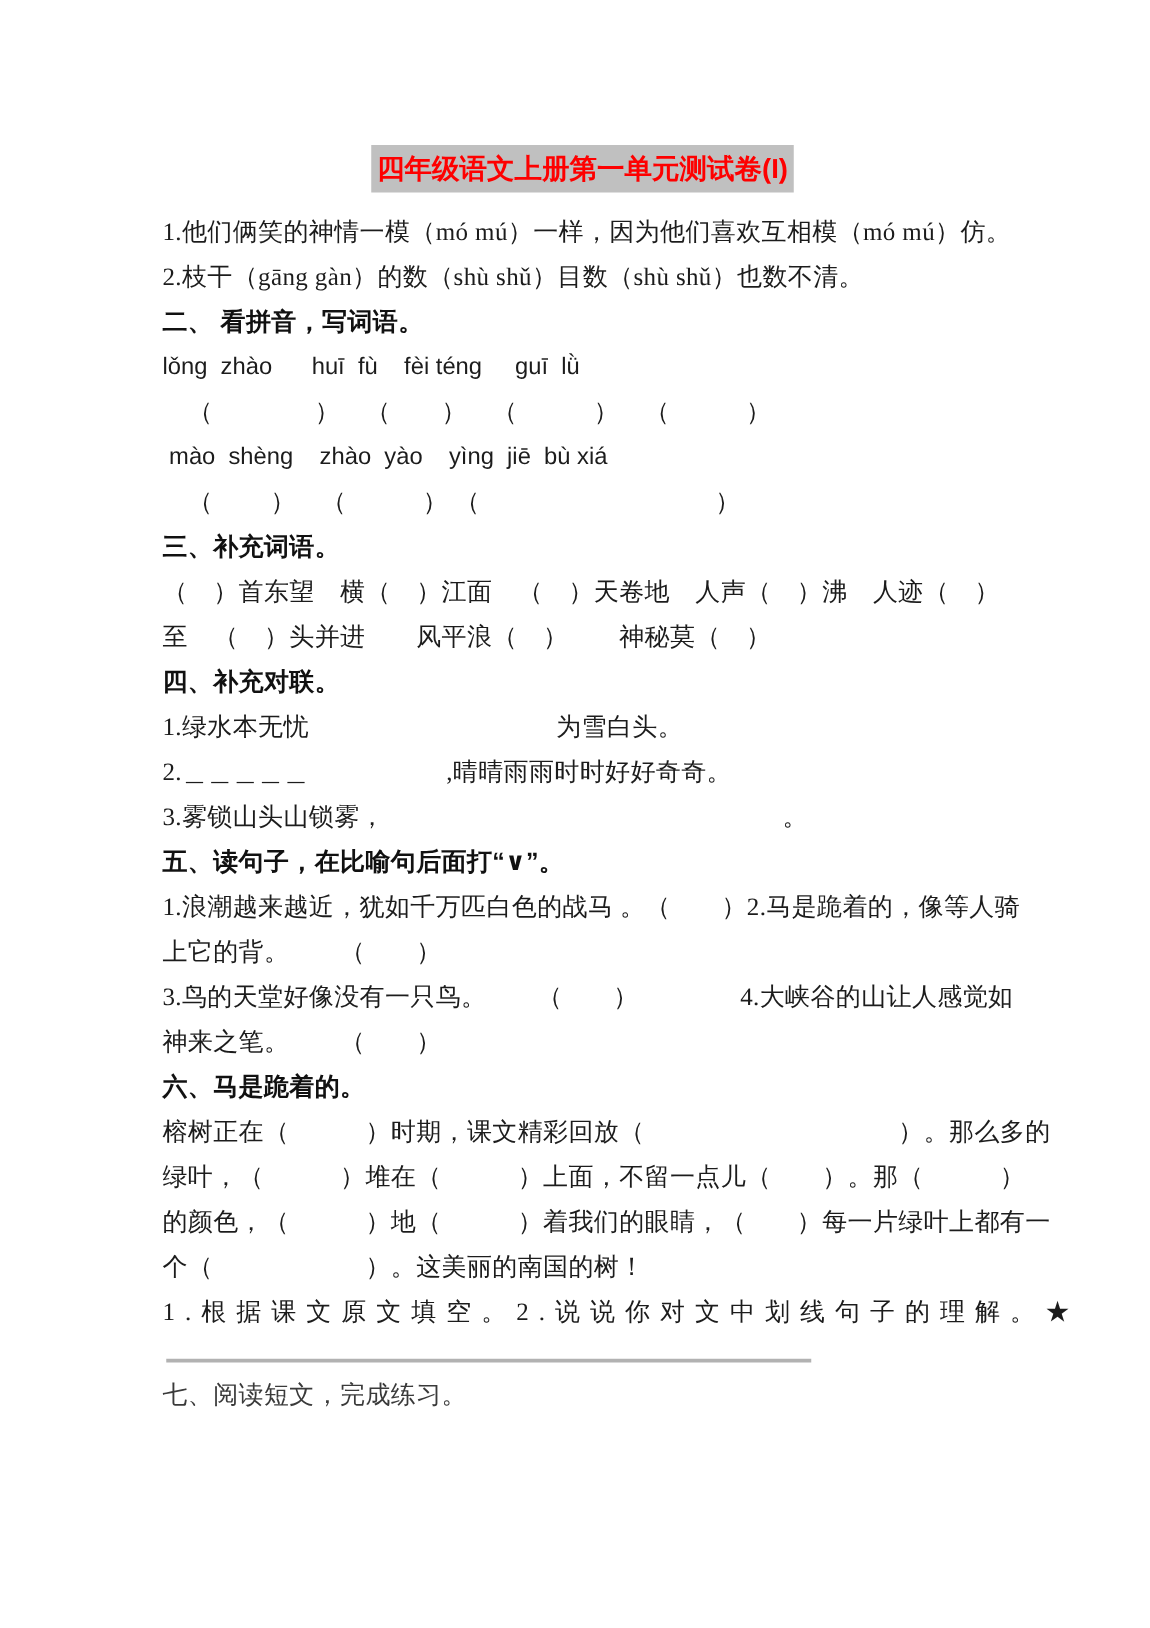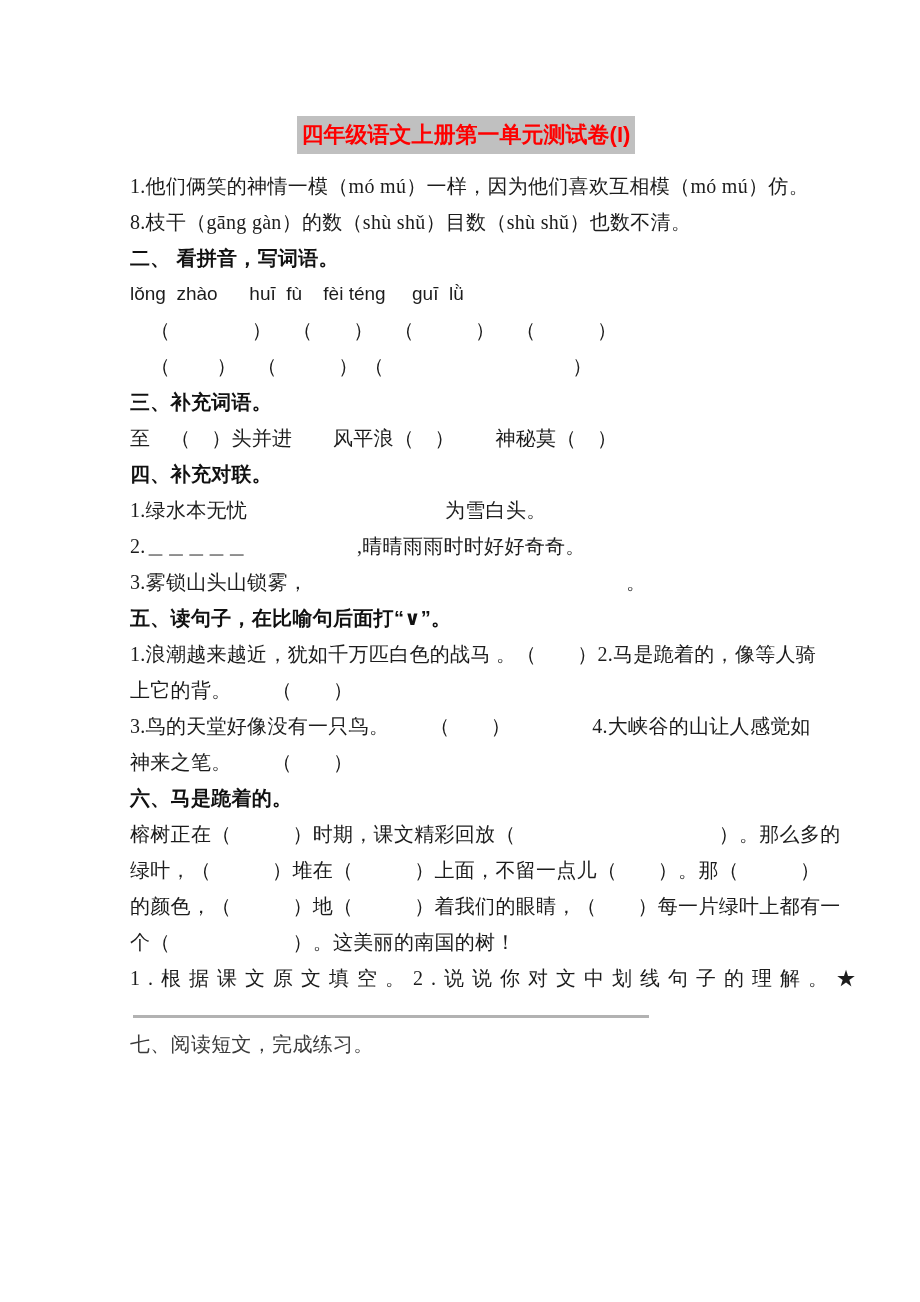--- a/index.html
+++ b/index.html
@@ -49,28 +49,30 @@
 <body>
 
 <div class="page">
   <div class="content">
 
     <div class="title-row">
       <span class="doc-title">四年级语文上册第一单元测试卷(I)</span>
     </div>
 
     <div class="line">1.他们俩笑的神情一模（mó mú）一样，因为他们喜欢互相模（mó mú）仿。</div>
-    <div class="line">8.枝干（gāng gàn）的数（shù shǔ）目数（shù shǔ）也数不清。</div>
+    <div class="line">2.枝干（gāng gàn）的数（shù shǔ）目数（shù shǔ）也数不清。</div>
 
     <div class="line heading">二、 看拼音，写词语。</div>
     <div class="line pinyin">lǒng  zhào      huī  fù    fèi téng     guī  lǜ</div>
     <div class="line">　（　　　　）　（　　）　（　　　）　（　　　）</div>
+    <div class="line pinyin"> mào  shèng    zhào  yào    yìng  jiē  bù xiá</div>
     <div class="line">　（　　 ）　（　　　） （　　　　　　　　　 ）</div>
 
     <div class="line heading">三、补充词语。</div>
+    <div class="line">（　）首东望　横（　）江面　（　）天卷地　人声（　）沸　人迹（　）</div>
     <div class="line">至　（　）头并进　　风平浪（　）　　神秘莫（　）</div>
 
     <div class="line heading">四、补充对联。</div>
     <div class="line two-part">
       <span class="part-a w315">1.绿水本无忧</span>
       <span class="part-b">为雪白头。</span>
     </div>
     <div class="line two-part">
       <span class="part-a w227">2.＿＿＿＿＿</span>
       <span class="part-b">,晴晴雨雨时时好好奇奇。</span>

